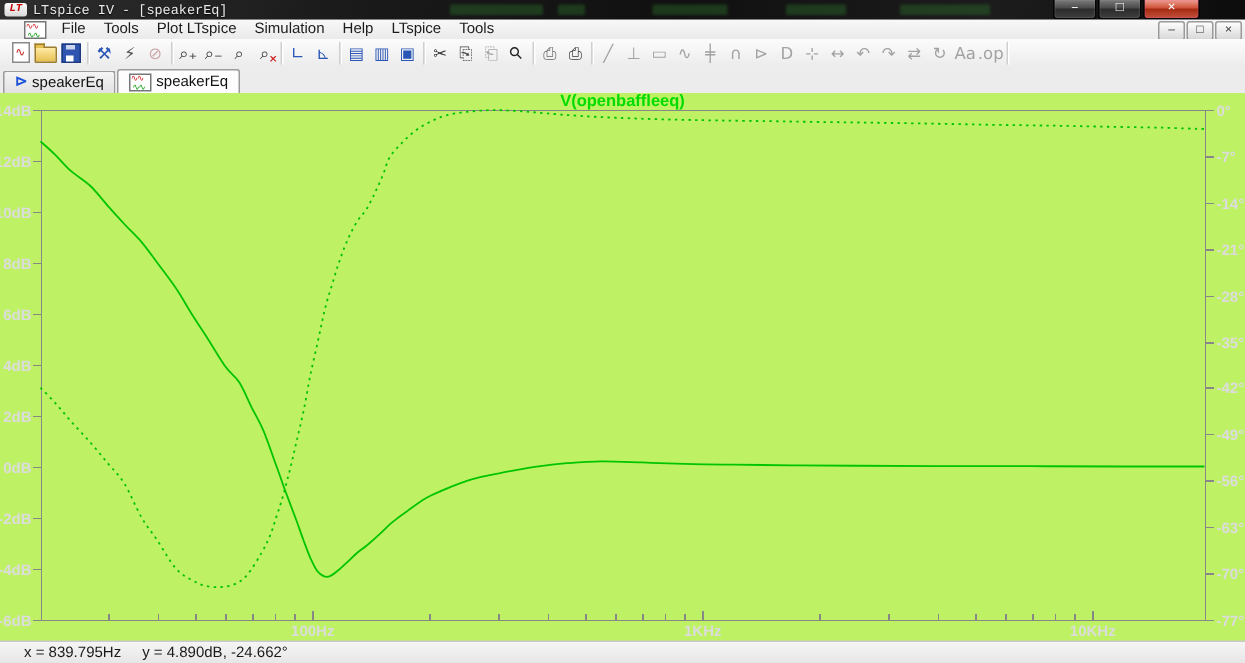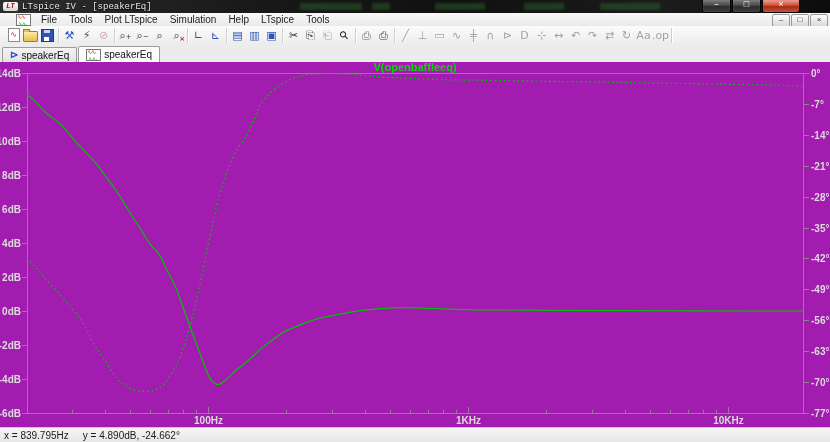--- a/index.html
+++ b/index.html
@@ -50,26 +50,26 @@
   .icon-schematic{color:#1a50d8;font-size:10px;font-weight:bold;line-height:10px;}
 
   
   .tabbar{position:absolute;top:44px;left:0;right:0;height:18px;background:#ececec;border-bottom:1px solid #b8b8b8;
     display:flex;align-items:flex-end;padding-left:2px;}
   .tab{height:14px;display:flex;align-items:center;gap:3px;padding:0 7px;font-size:10px;color:#111;
     border:1px solid #9b9b9b;border-bottom:none;border-radius:2px 2px 0 0;background:linear-gradient(#f4f4f4,#e2e2e2);margin-right:1px;}
   .tab.active{background:#fdfdfd;height:15px;}
 
   
-  .plot{position:absolute;top:62px;left:0;width:830px;height:366px;background:#a21caf;}
+  .plot{position:absolute;top:62px;left:0;width:830px;height:366px;background:#bef264;}
   .plot svg{position:absolute;top:0;left:0;}
 
   
   .statusbar{position:absolute;bottom:0;left:0;right:0;height:14px;background:linear-gradient(#f5f5f5,#e7e7e7);
-    border-top:1px solid #cacaca;display:flex;align-items:center;gap:14px;padding-left:4px;font-size:10px;color:#1a1a1a;}
+    border-top:1px solid #cacaca;display:flex;align-items:center;gap:14px;padding-left:16px;font-size:10px;color:#1a1a1a;}
 </style>
 </head>
 <body>
 
 <div class="window">
 
   <div class="titlebar">
     <span class="lt-logo">LT</span>
     <span class="title-text">LTspice IV - [speakerEq]</span>
     <span class="smudge" style="left:300px;width:62px;"></span>

